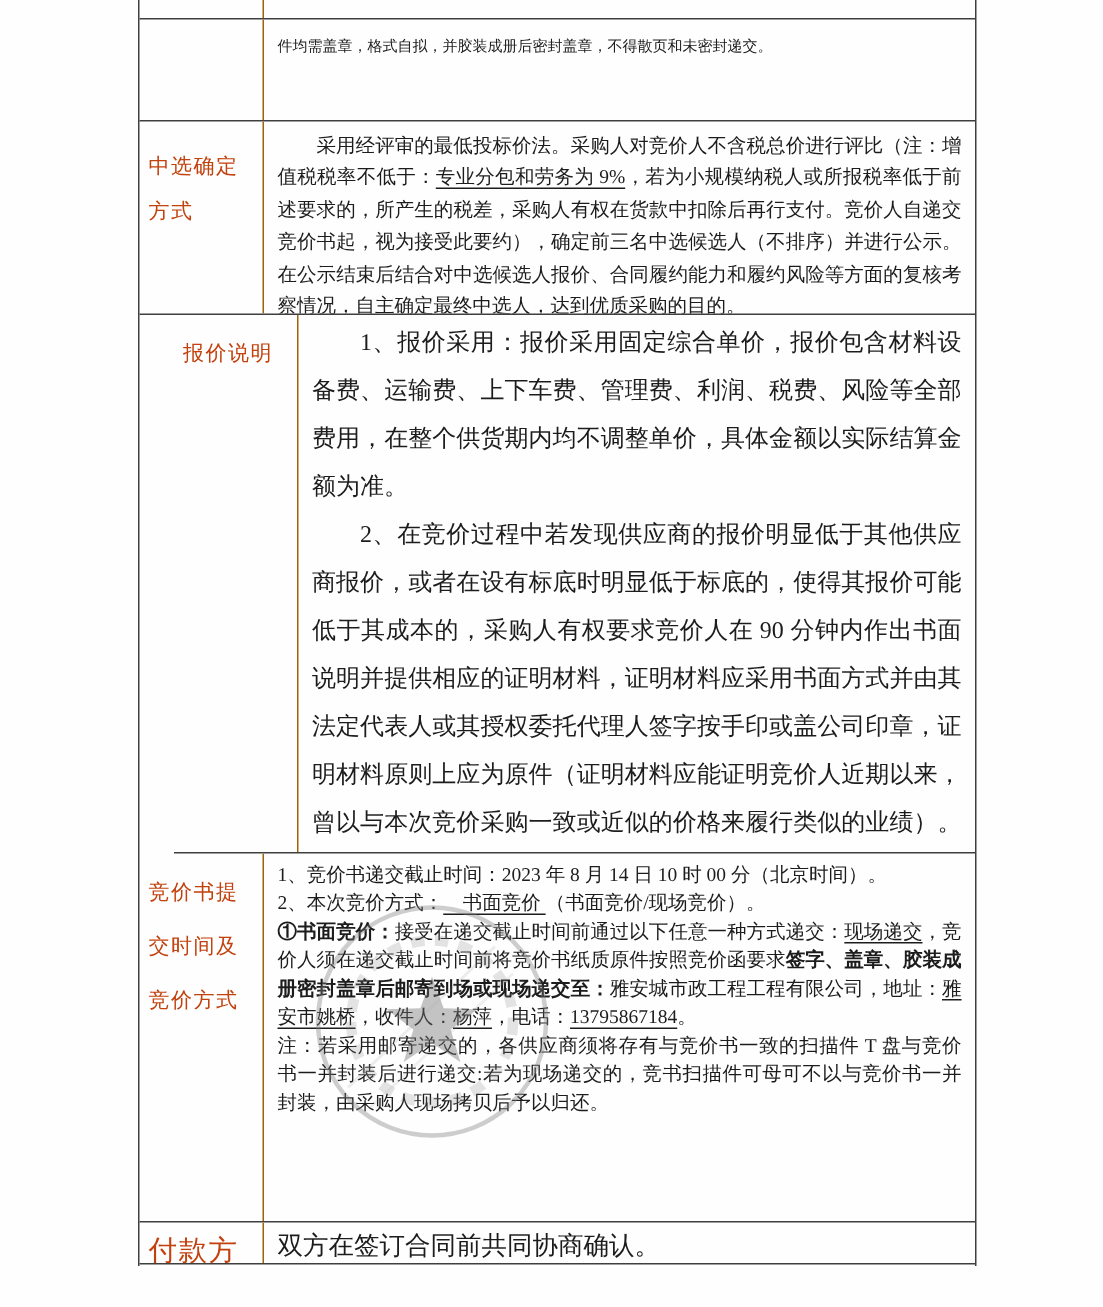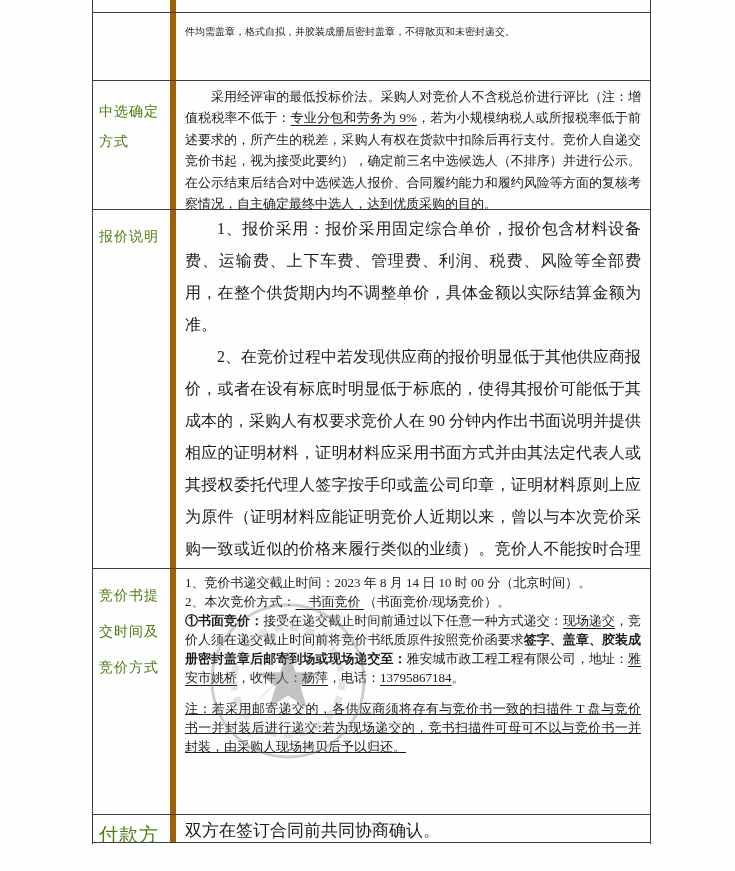--- a/index.html
+++ b/index.html
@@ -14,42 +14,42 @@
   .page{position:absolute;left:0;top:0;width:735px;height:871px;background:#fefefe;}
   .doc-table{
     position:absolute;left:92px;top:0;width:559px;height:844px;
     box-sizing:border-box;
     border-left:1px solid #3f3f3f;
     border-right:1px solid #3f3f3f;
     background:transparent;
   }
   .row{display:flex;box-sizing:border-box;border-bottom:1px solid #3f3f3f;overflow:hidden;}
   .cell-label{
-    width:83px;box-sizing:border-box;border-right:6px solid #a16207;
+    width:83px;box-sizing:border-box;border-right:1px solid #a16207;
     font-size:14px;letter-spacing:1px;line-height:27px;
-    padding:14px 3px 0 6px;color:#4d7c0f;
+    padding:14px 3px 0 6px;color:#c2410c;
   }
   .cell-content{flex:1;box-sizing:border-box;padding:4px 9px 0 9px;color:#1c1c1c;}
   .cell-content p{margin:0;text-align:justify;}
   .cell-content .indent{text-indent:2em;}
-  .cell-content .gap{margin-top:12px;text-decoration:underline;}
+  .cell-content .gap{}
   .u{text-decoration:underline;text-underline-offset:3px;}
   .b{font-weight:bold;margin-top:40px;}
 
   .row-stub{height:13px;}
   .row-stub .cell-label,.row-stub .cell-content{padding:0;}
 
   .row-cont{height:68px;}
   .row-cont .cell-content{font-size:10px;line-height:22px;padding-top:8px;}
 
   .row-select{height:129px;}
   .row-select .cell-label{padding-top:16px;line-height:30px;}
   .row-select .cell-content{font-size:13px;line-height:21.4px;padding-top:5px;}
 
-  .row-quote{height:359px;}
+  .row-quote{height:359px;margin-left:23px;}
   .row-quote .cell-label{padding-top:13px;}
   .row-quote .cell-content{font-size:16px;line-height:32px;padding-top:3px;}
 
   .row-submit{height:246px;}
   .row-submit .cell-label{padding-top:9px;line-height:36px;}
   .row-submit .cell-content{font-size:13px;line-height:19px;padding-top:4px;}
 
   .row-pay{height:28px;}
   .row-pay .cell-label{padding-top:6px;font-size:19px;}
   .row-pay .cell-content{font-size:17px;padding-top:4px;}

